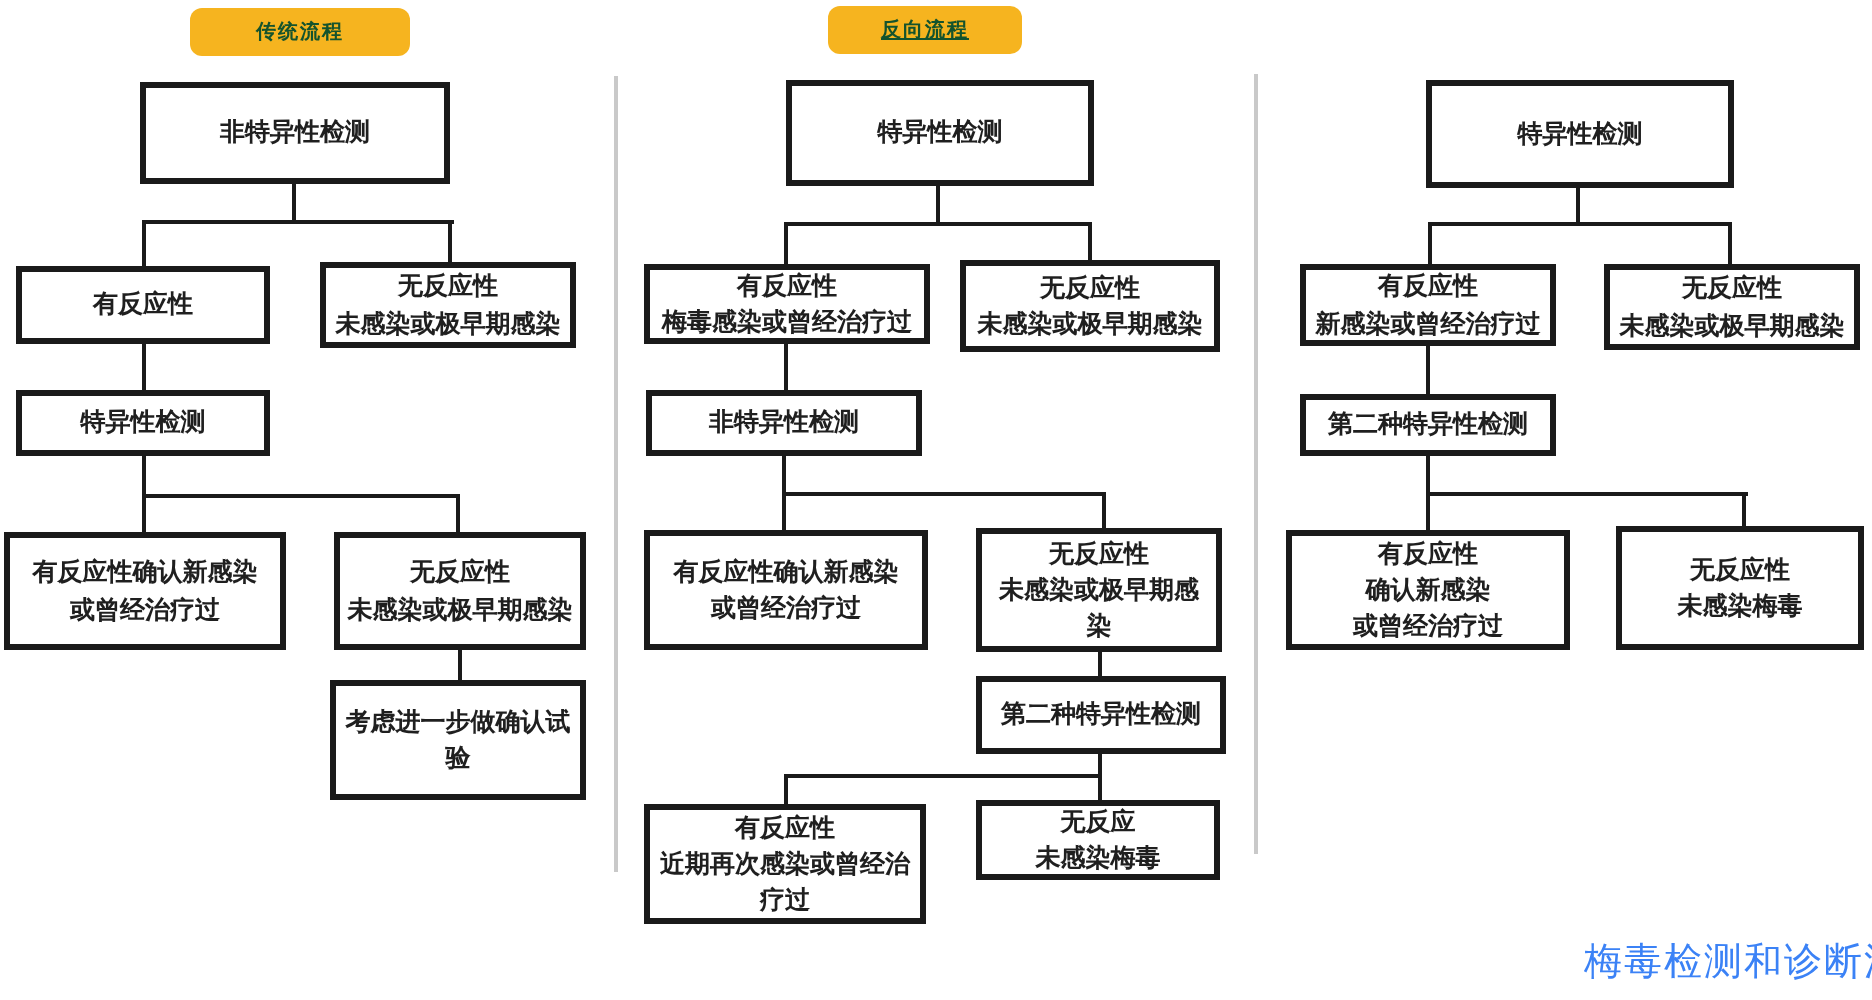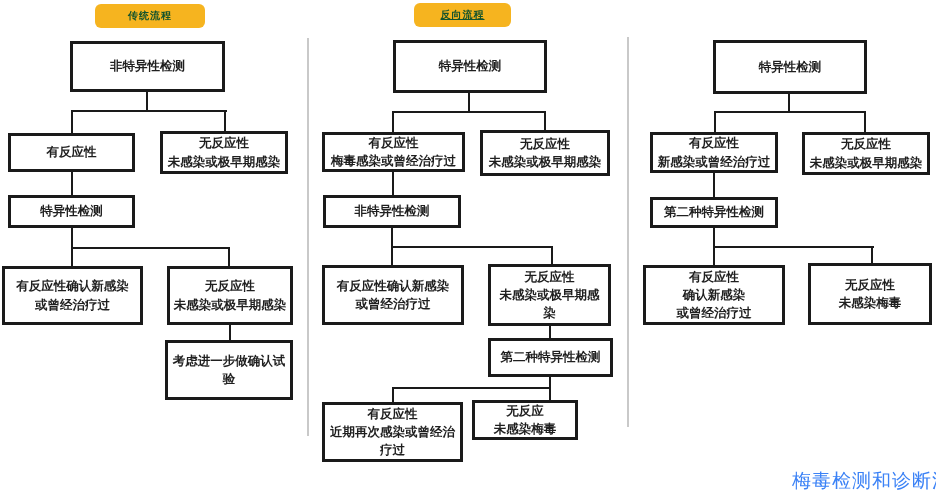--- a/index.html
+++ b/index.html
@@ -65,21 +65,21 @@
   <div class="box" style="left:480px;top:130px;width:130px;height:46px;">无反应性
 未感染或极早期感染</div>
   <div class="box" style="left:323px;top:195px;width:138px;height:33px;">非特异性检测</div>
   <div class="box" style="left:322px;top:265px;width:142px;height:60px;">有反应性确认新感染
 或曾经治疗过</div>
   <div class="box" style="left:488px;top:264px;width:123px;height:62px;">无反应性
 未感染或极早期感染</div>
   <div class="box" style="left:488px;top:338px;width:125px;height:39px;">第二种特异性检测</div>
   <div class="box" style="left:322px;top:402px;width:141px;height:60px;">有反应性
 近期再次感染或曾经治疗过</div>
-  <div class="box" style="left:472px;top:400px;width:106px;height:40px;">无反应
+  <div class="box" style="left:488px;top:400px;width:122px;height:40px;">无反应
 未感染梅毒</div>
 
   <div class="lv" style="left:468px;top:93px;height:19px;"></div>
   <div class="lh" style="left:392px;top:111px;width:154px;"></div>
   <div class="lv" style="left:392px;top:111px;height:21px;"></div>
   <div class="lv" style="left:544px;top:111px;height:20px;"></div>
   <div class="lv" style="left:392px;top:172px;height:23px;"></div>
   <div class="lv" style="left:391px;top:228px;height:37px;"></div>
   <div class="lh" style="left:391px;top:246px;width:162px;"></div>
   <div class="lv" style="left:551px;top:246px;height:18px;"></div>

